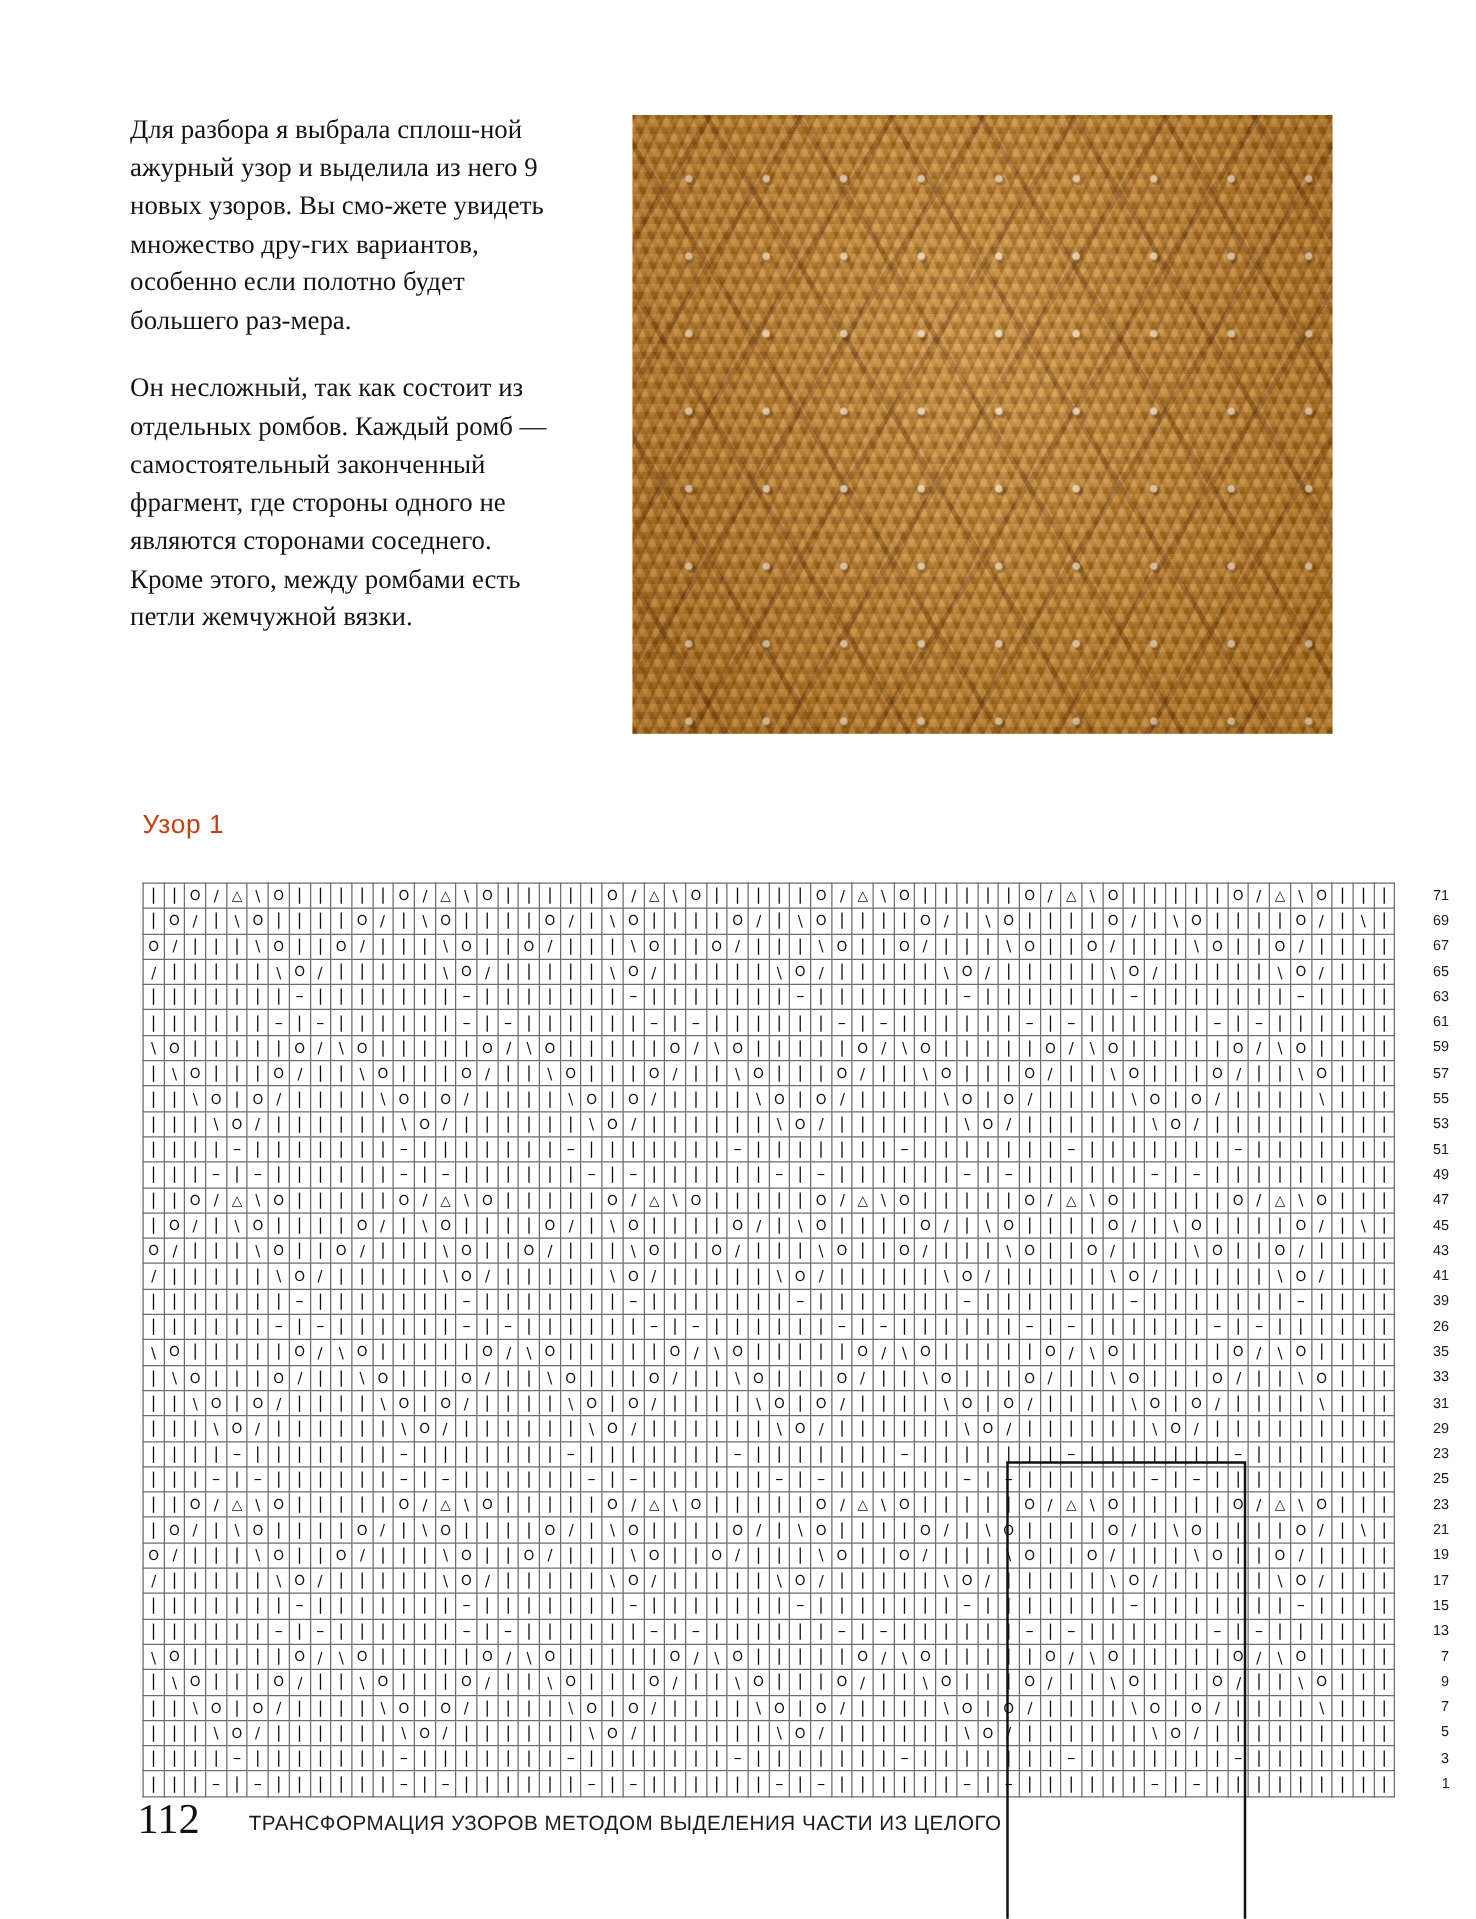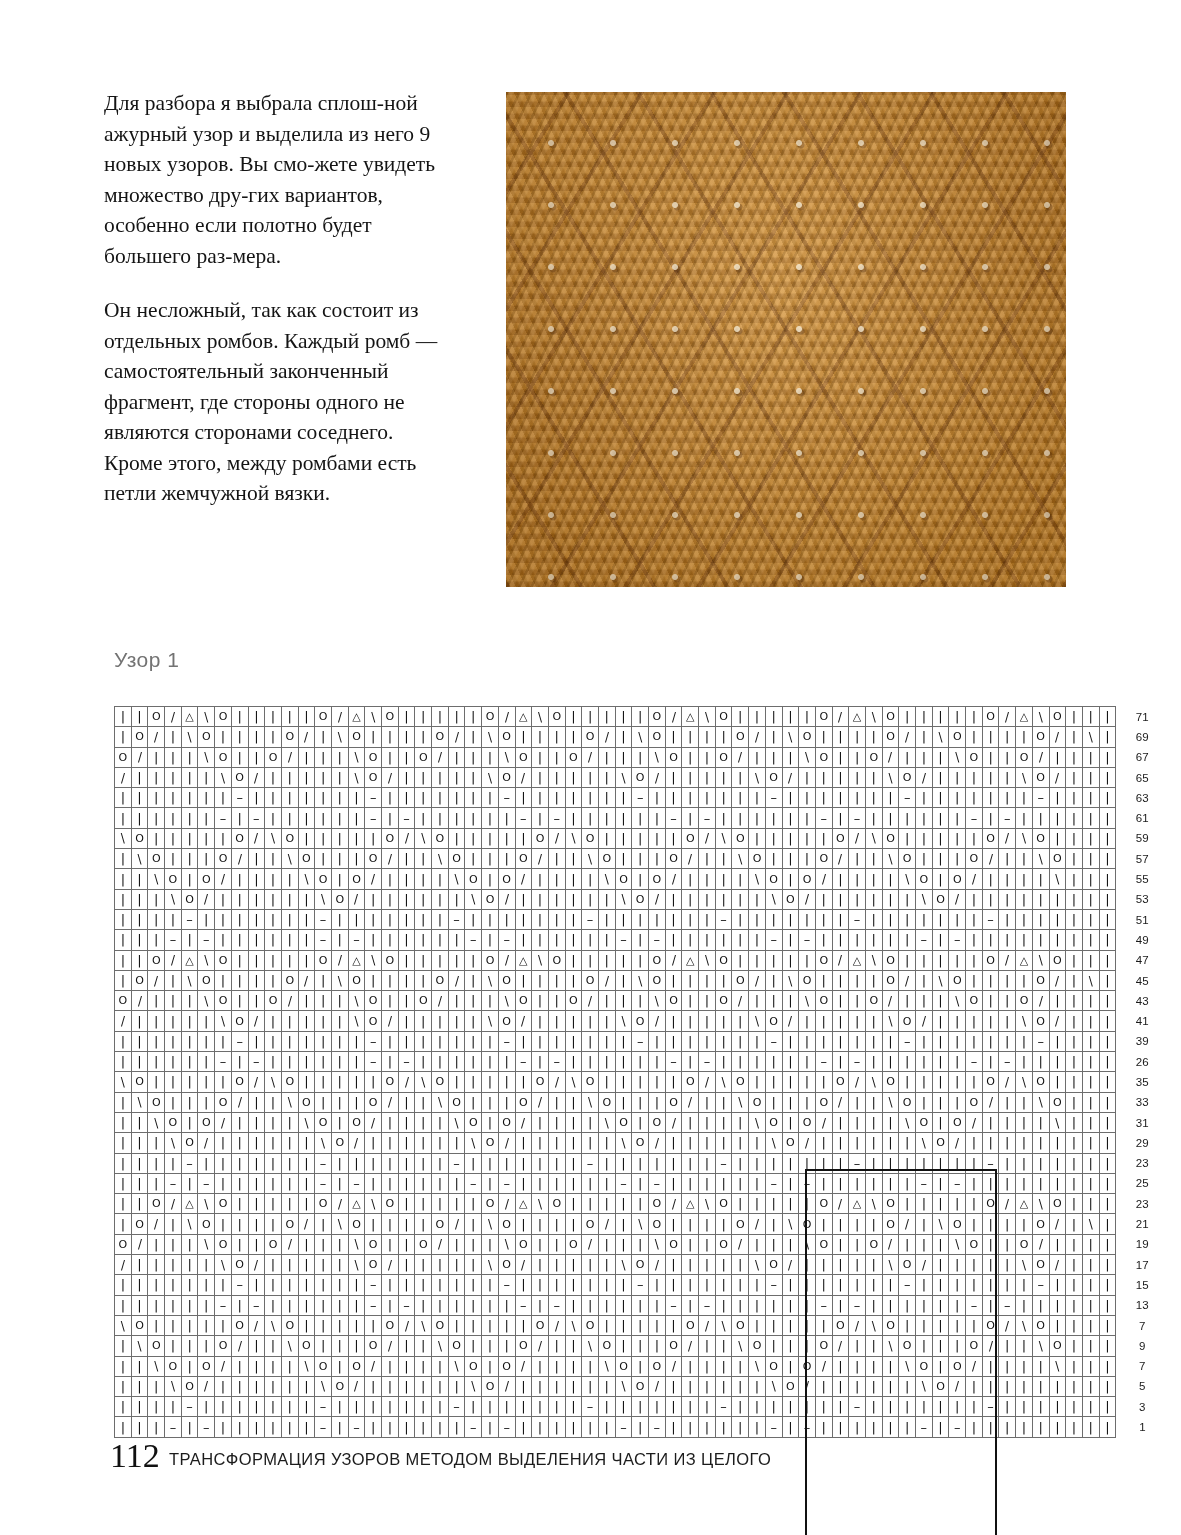--- a/index.html
+++ b/index.html
@@ -87,21 +87,21 @@
   }
 
   
   .pattern-title {
     position: absolute;
     left: 114px;
     top: 648px;
     font-family: "Liberation Sans", sans-serif;
     font-size: 21px;
     letter-spacing: 0.5px;
-    color: #737373;
+    color: #c2410c;
   }
 
   
   .chart-wrap {
     position: absolute;
     left: 114px;
     top: 706px;
   }
   table.chart {
     border-collapse: collapse;
@@ -116,21 +116,21 @@
     vertical-align: middle;
     font-family: "DejaVu Sans", sans-serif;
     font-size: 11px;
     line-height: 1;
     color: #111;
   }
   table.chart td.rownum {
     width: 34px;
     border: none;
     padding-left: 9px;
-    text-align: center;
+    text-align: right;
     font-family: "Liberation Sans", sans-serif;
     font-size: 11.5px;
     color: #1a1a1a;
     vertical-align: middle;
   }
   .g-knit::before   { content: "|"; font-size: 13px; }
   .g-purl::before   { content: "–"; font-size: 13px; }
   .g-yo::before     { content: "O"; font-size: 11px; }
   .g-k2togL::before { content: "\\"; font-size: 12px; display:inline-block; transform: scaleX(-1); }
   .g-k2togR::before { content: "\\"; font-size: 12px; }
@@ -147,21 +147,21 @@
   .footer-page-number {
     position: absolute;
     left: 110px;
     top: 1437px;
     font-family: Liberation Serif, serif;
     font-size: 34px;
     color: #111;
   }
   .footer-caption {
     position: absolute;
-    left: 169px;
+    left: 199px;
     top: 1450px;
     font-family: "Liberation Sans", sans-serif;
     font-size: 16.5px;
     letter-spacing: 0.4px;
     color: #1c1c1c;
   }
 </style>
 </head>
 <body>
 

